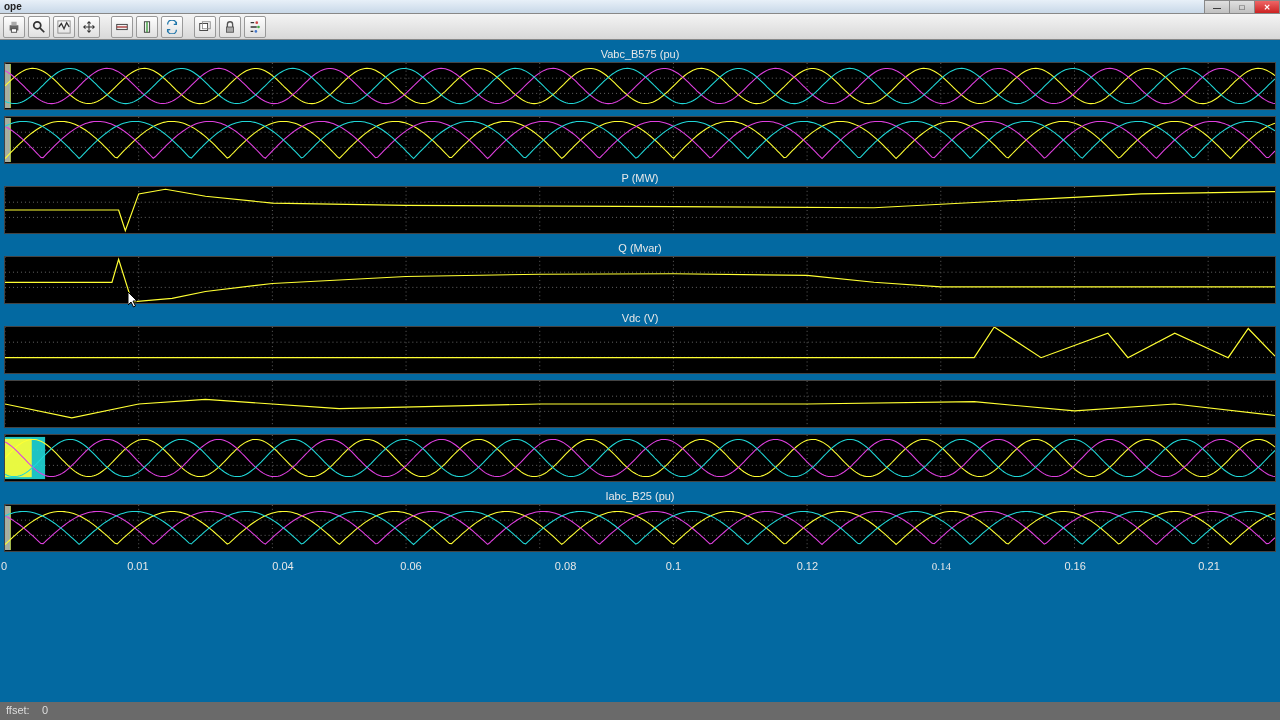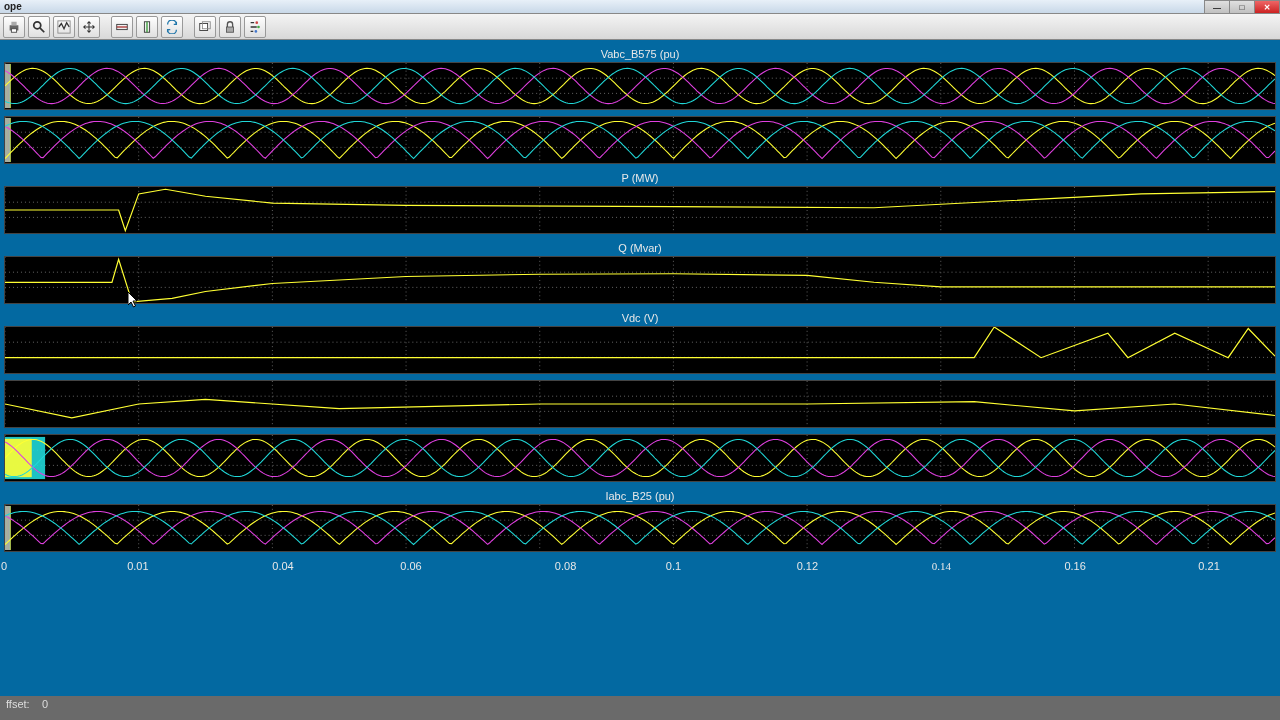--- a/index.html
+++ b/index.html
@@ -82,21 +82,21 @@
   .xtick {
     position: absolute;
     color: #e8e8e8;
     font-size: 11px;
     transform: translateX(-50%);
     top: 2px;
   }
   .footer {
     position: absolute;
     bottom: 0; left: 0; right: 0;
-    height: 24px;
+    height: 18px;
     background: #6a6a6a;
     color: #ddd;
     font-size: 11px;
     padding: 2px 6px;
   }
   .cursor {
     position: absolute;
     width: 11px; height: 17px;
     pointer-events: none;
     z-index: 1000;

